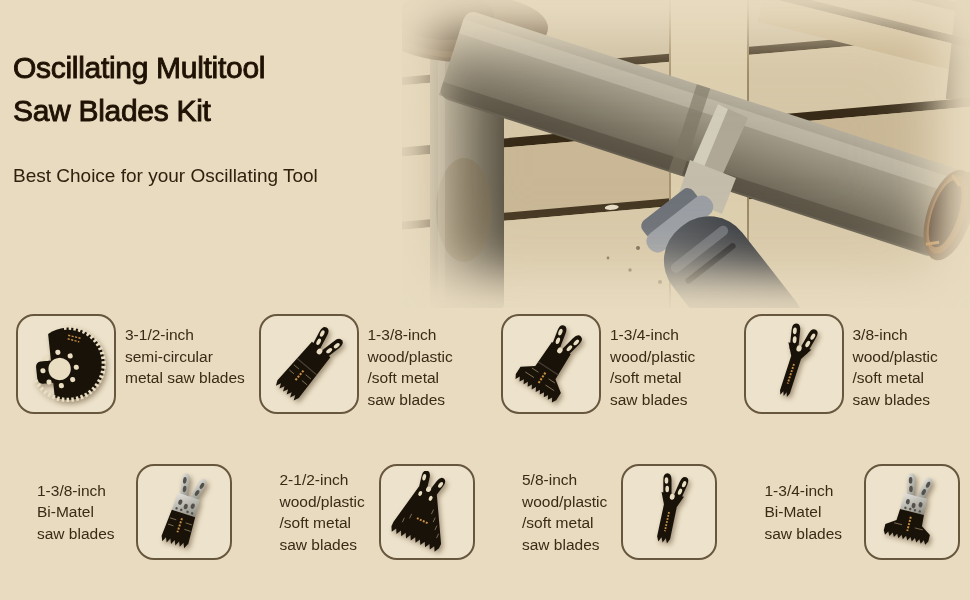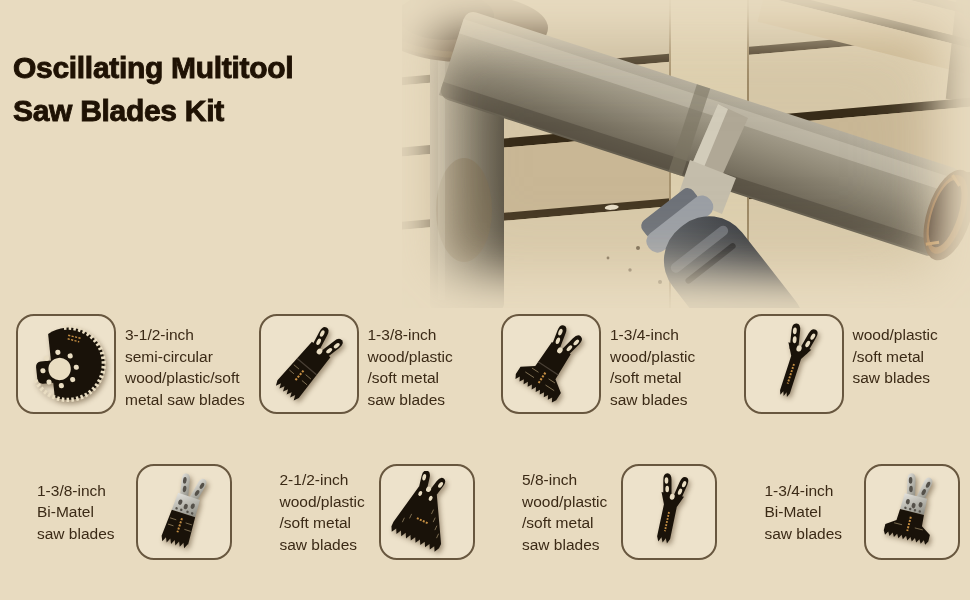--- a/index.html
+++ b/index.html
@@ -8,21 +8,21 @@
     position:relative;width:970px;height:600px;overflow:hidden;
     background-color:#e8dbc0;
     background-image:
       repeating-linear-gradient(90deg, rgba(193,162,118,0.22) 0 1px, rgba(0,0,0,0) 1px 6px),
       repeating-linear-gradient(90deg, rgba(255,249,236,0.45) 0 2px, rgba(0,0,0,0) 2px 23px),
       repeating-linear-gradient(90deg, rgba(205,178,138,0.16) 0 62px, rgba(238,224,196,0.28) 62px 141px),
       linear-gradient(90deg,#ecdfc6 0%,#e7d9bc 55%,#ead d 100%);
   }
   
   .hdr{position:absolute;left:13px;top:46px;z-index:5;}
-  .title{font-size:30px;font-weight:bold;color:#1f1204;line-height:43px;letter-spacing:-0.3px;-webkit-text-stroke:0.9px #1f1204;}
+  .title{font-size:30px;font-weight:normal;color:#1f1204;line-height:43px;letter-spacing:-0.3px;-webkit-text-stroke:0.9px #1f1204;}
   .title span{display:block;white-space:nowrap;}
   .sub{position:absolute;left:13px;top:160px;z-index:5;font-size:19px;color:#30210f;line-height:31.5px;}
   .sub span{display:block;white-space:nowrap;}
   
   .hero{position:absolute;left:402px;top:0;width:568px;height:308px;overflow:hidden;z-index:1;}
   .hero-fade{position:absolute;inset:0;pointer-events:none;
     box-shadow:inset 0 0 46px 30px #e8dbc0, inset 0 0 95px 18px rgba(232,219,192,0.55);}
   
   .row{position:absolute;left:0;width:970px;display:flex;z-index:4;}
   .row1{top:314px;height:104px;}
@@ -144,20 +144,21 @@
     <div class="hero-fade"></div>
   </div>
 
   <div class="hdr">
     <div class="title">
       <span>Oscillating Multitool</span>
       <span>Saw Blades Kit</span>
     </div>
   </div>
   <div class="sub">
+    <span>Best Choice for your Oscillating Tool</span>
   </div>
 
   <div class="row row1">
 
     <div class="cell">
       <div class="imgbox">
         <svg class="blade-svg" width="86" height="86" viewBox="0 0 100 100">
           <g transform="rotate(-6 50 50)">
             <path d="M33 13 A42 42 0 1 1 33 87 Z" fill="#191209"></path>
             <rect x="15" y="44" width="24" height="26" rx="6" fill="#191209"></rect>
@@ -173,21 +174,20 @@
               <circle cx="42" cy="35.5" r="3"></circle>
                 <circle cx="55.8" cy="41.2" r="3"></circle>
             </g>
             <path d="M56 17 l14 5 M55 21 l13 5" stroke="#c79044" stroke-width="1.6" stroke-dasharray="2.5 1.6" fill="none"></path>
           </g>
         </svg>
       </div>
       <div class="label">
         <span>3-1/2-inch</span>
         <span>semi-circular</span>
-        <span>wood/plastic/soft</span>
         <span>metal saw blades</span>
       </div>
     </div>
 
     <div class="cell">
       <div class="imgbox">
         <svg class="blade-svg" width="86" height="86" viewBox="0 0 100 100">
           <g transform="rotate(40 50 50)">
             <path d="M36 34 L36 12 Q36 4 41 4 Q46 4 46 12 L46 34 Z" transform="rotate(-12 41 17)" fill="#191209"></path>
             <path d="M54 34 L54 12 Q54 4 59 4 Q64 4 64 12 L64 34 Z" transform="rotate(12 59 17)" fill="#191209"></path>
@@ -257,20 +257,21 @@
             <ellipse cx="39" cy="13" rx="2.2" ry="4" fill="#e9ddc2" transform="rotate(-12 39 13)"></ellipse>
             <ellipse cx="42" cy="23" rx="2.2" ry="4" fill="#e9ddc2" transform="rotate(-12 42 23)"></ellipse>
             <ellipse cx="61" cy="13" rx="2.2" ry="4" fill="#e9ddc2" transform="rotate(12 61 13)"></ellipse>
             <ellipse cx="58" cy="23" rx="2.2" ry="4" fill="#e9ddc2" transform="rotate(12 58 23)"></ellipse>
             <ellipse cx="50" cy="31" rx="3" ry="3.6" fill="#e9ddc2"></ellipse>
             <line x1="50" y1="50" x2="50" y2="74" stroke="#c79044" stroke-width="2.2" stroke-dasharray="2.2 1.6"></line>
           </g>
         </svg>
       </div>
       <div class="label">
+        <span>3/8-inch</span>
         <span>wood/plastic</span>
         <span>/soft metal</span>
         <span>saw blades</span>
       </div>
     </div>
   </div>
 
   <div class="row row2">
 
     <div class="cell">

